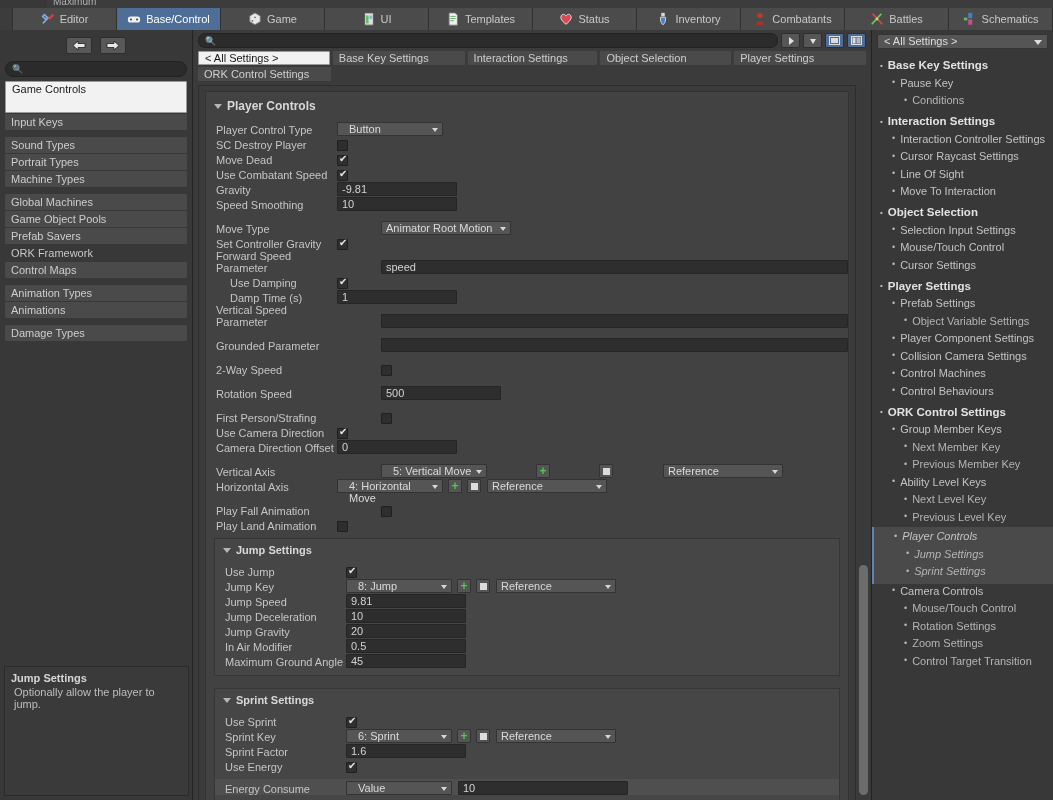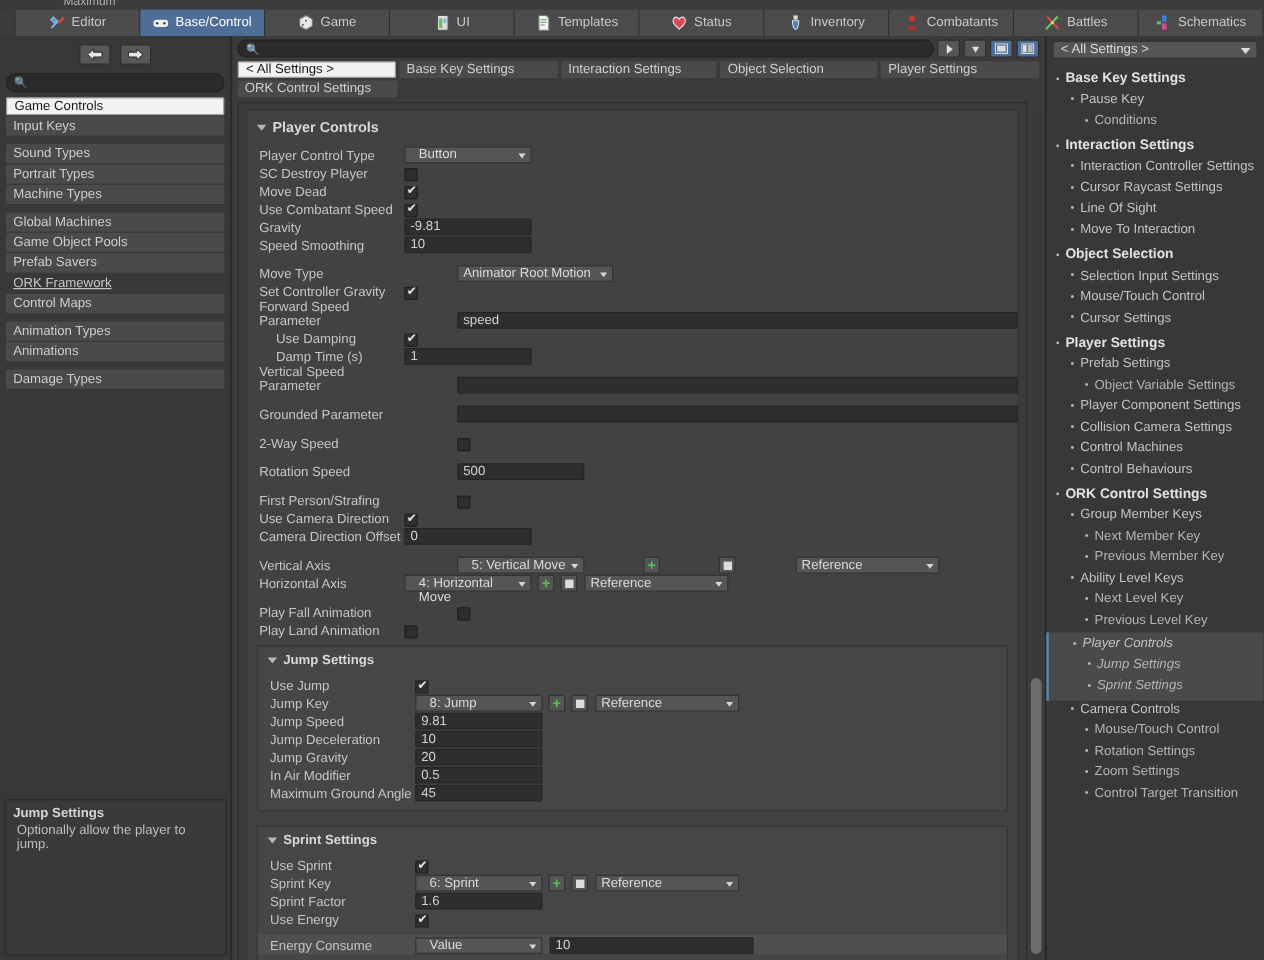--- a/index.html
+++ b/index.html
@@ -37,22 +37,22 @@
   .searchbox{
     height:16px;background:#2b2b2b;border:1px solid #222;border-radius:8px;
     display:flex;align-items:center;padding:0 6px;font-size:10px;color:#8e8e8e;
   }
   .searchbox .mag{font-size:9px;margin-right:4px;opacity:.8;}
   .listwrap{margin-top:4px;padding:0 5px;}
   .litem{
     height:16px;line-height:16px;padding-left:6px;margin-bottom:1px;
     background:#4a4a4a;color:#cdcdcd;font-size:11px;border-radius:1px;
   }
-  .litem.sel{background:#f2f2f2;color:#1a1a1a;border:1px solid #9a9a9a;height:15px;line-height:14px;}
-  .litem.plain{background:transparent;color:#c7c7c7;text-decoration:underline;}
+  .litem.sel{background:#f2f2f2;color:#1a1a1a;border:1px solid #9a9a9a;height:32px;line-height:14px;}
+  .litem.plain{background:transparent;color:#c7c7c7;}
   .gap{height:6px;}
   .helpbox{
     position:absolute;left:4px;top:636px;width:185px;height:130px;
     background:#3a3a3a;border:1px solid #2b2b2b;padding:5px 6px;
   }
   .helpbox .ht{font-weight:bold;color:#d6d6d6;font-size:11px;}
   .helpbox .hb{color:#bdbdbd;font-size:11px;margin-top:2px;padding-left:3px;}
 
   
   .center{position:absolute;left:194px;top:30px;width:676px;height:770px;background:#3b3b3b;}
@@ -84,21 +84,21 @@
   .section{background:#424242;border:1px solid #333;margin:5px 6px 0 6px;padding:5px 0 8px 0;}
   .sectionhead{font-weight:bold;font-size:12px;color:#d8d8d8;padding:2px 0 8px 8px;display:flex;align-items:center;gap:5px;}
   .caret{width:0;height:0;border-left:4px solid transparent;border-right:4px solid transparent;border-top:5px solid #b5b5b5;}
 
   .row{display:flex;align-items:flex-end;height:15px;margin-bottom:0px;padding-left:10px;}
   .row.sp{margin-top:9px;gap:44px;}
   .row .lbl{width:121px;flex:0 0 121px;font-size:11px;color:#c5c5c5;}
   .row .lbl.ind{padding-left:14px;width:121px;}
   .field{height:14px;background:#2e2e2e;border:1px solid #252525;color:#d2d2d2;font-size:11px;
          padding:0 4px;line-height:12px;border-radius:1px;}
-  .field.num{width:106px;}
+  .field.num{width:120px;}
   .field.wide{width:510px;}
   .dd{height:14px;background:#555;border:1px solid #333;color:#dadada;font-size:11px;
       padding:0 14px 0 4px;line-height:12px;border-radius:1px;position:relative;}
   .dd:after{content:"";position:absolute;right:4px;top:5px;width:0;height:0;
       border-left:3.5px solid transparent;border-right:3.5px solid transparent;border-top:4px solid #d6d6d6;}
   .dd.w106{width:106px;padding-left:11px;}
   .dd.w120{width:120px;}
   .dd.w130{width:130px;}
   .cb{width:11px;height:11px;background:#2e2e2e;border:1px solid #1f1f1f;border-radius:1px;position:relative;}
   .cb.chk{background:#303030;}

